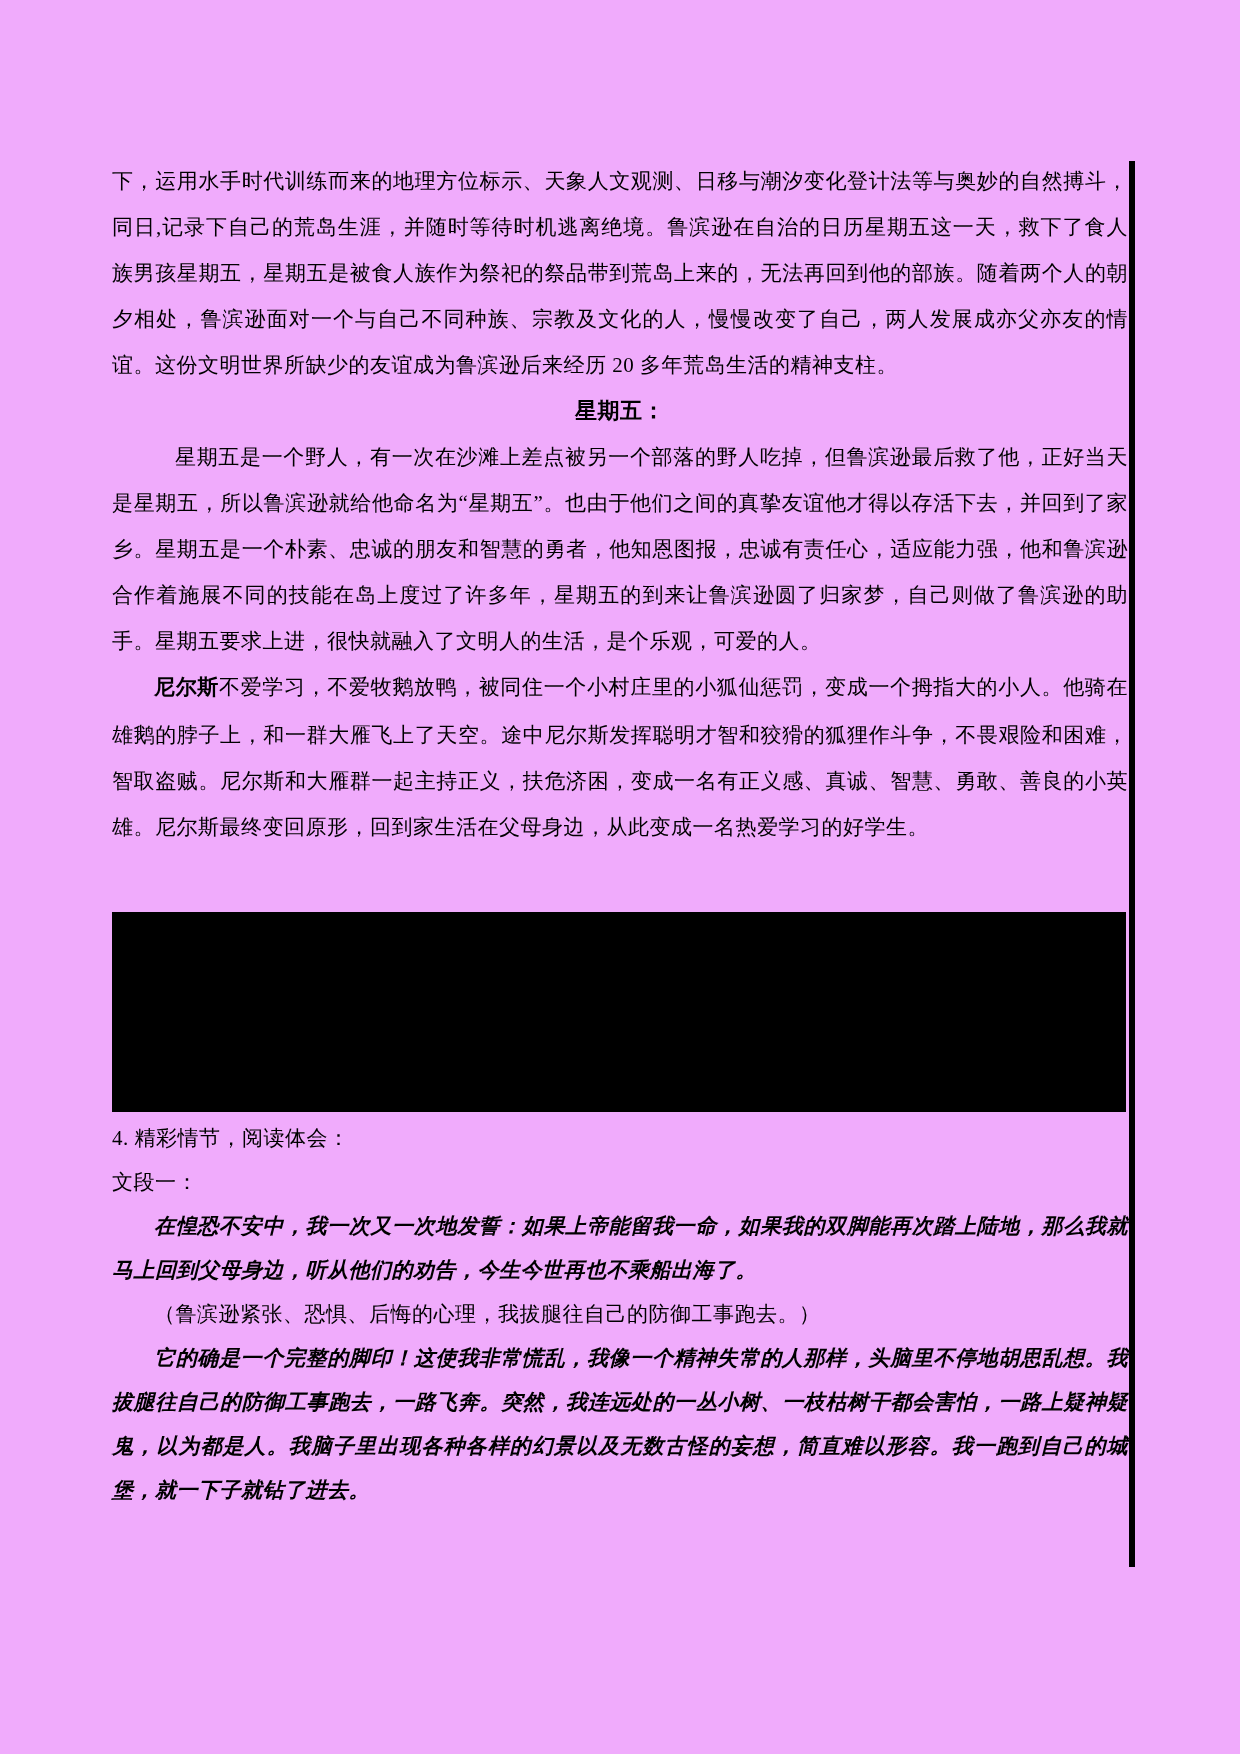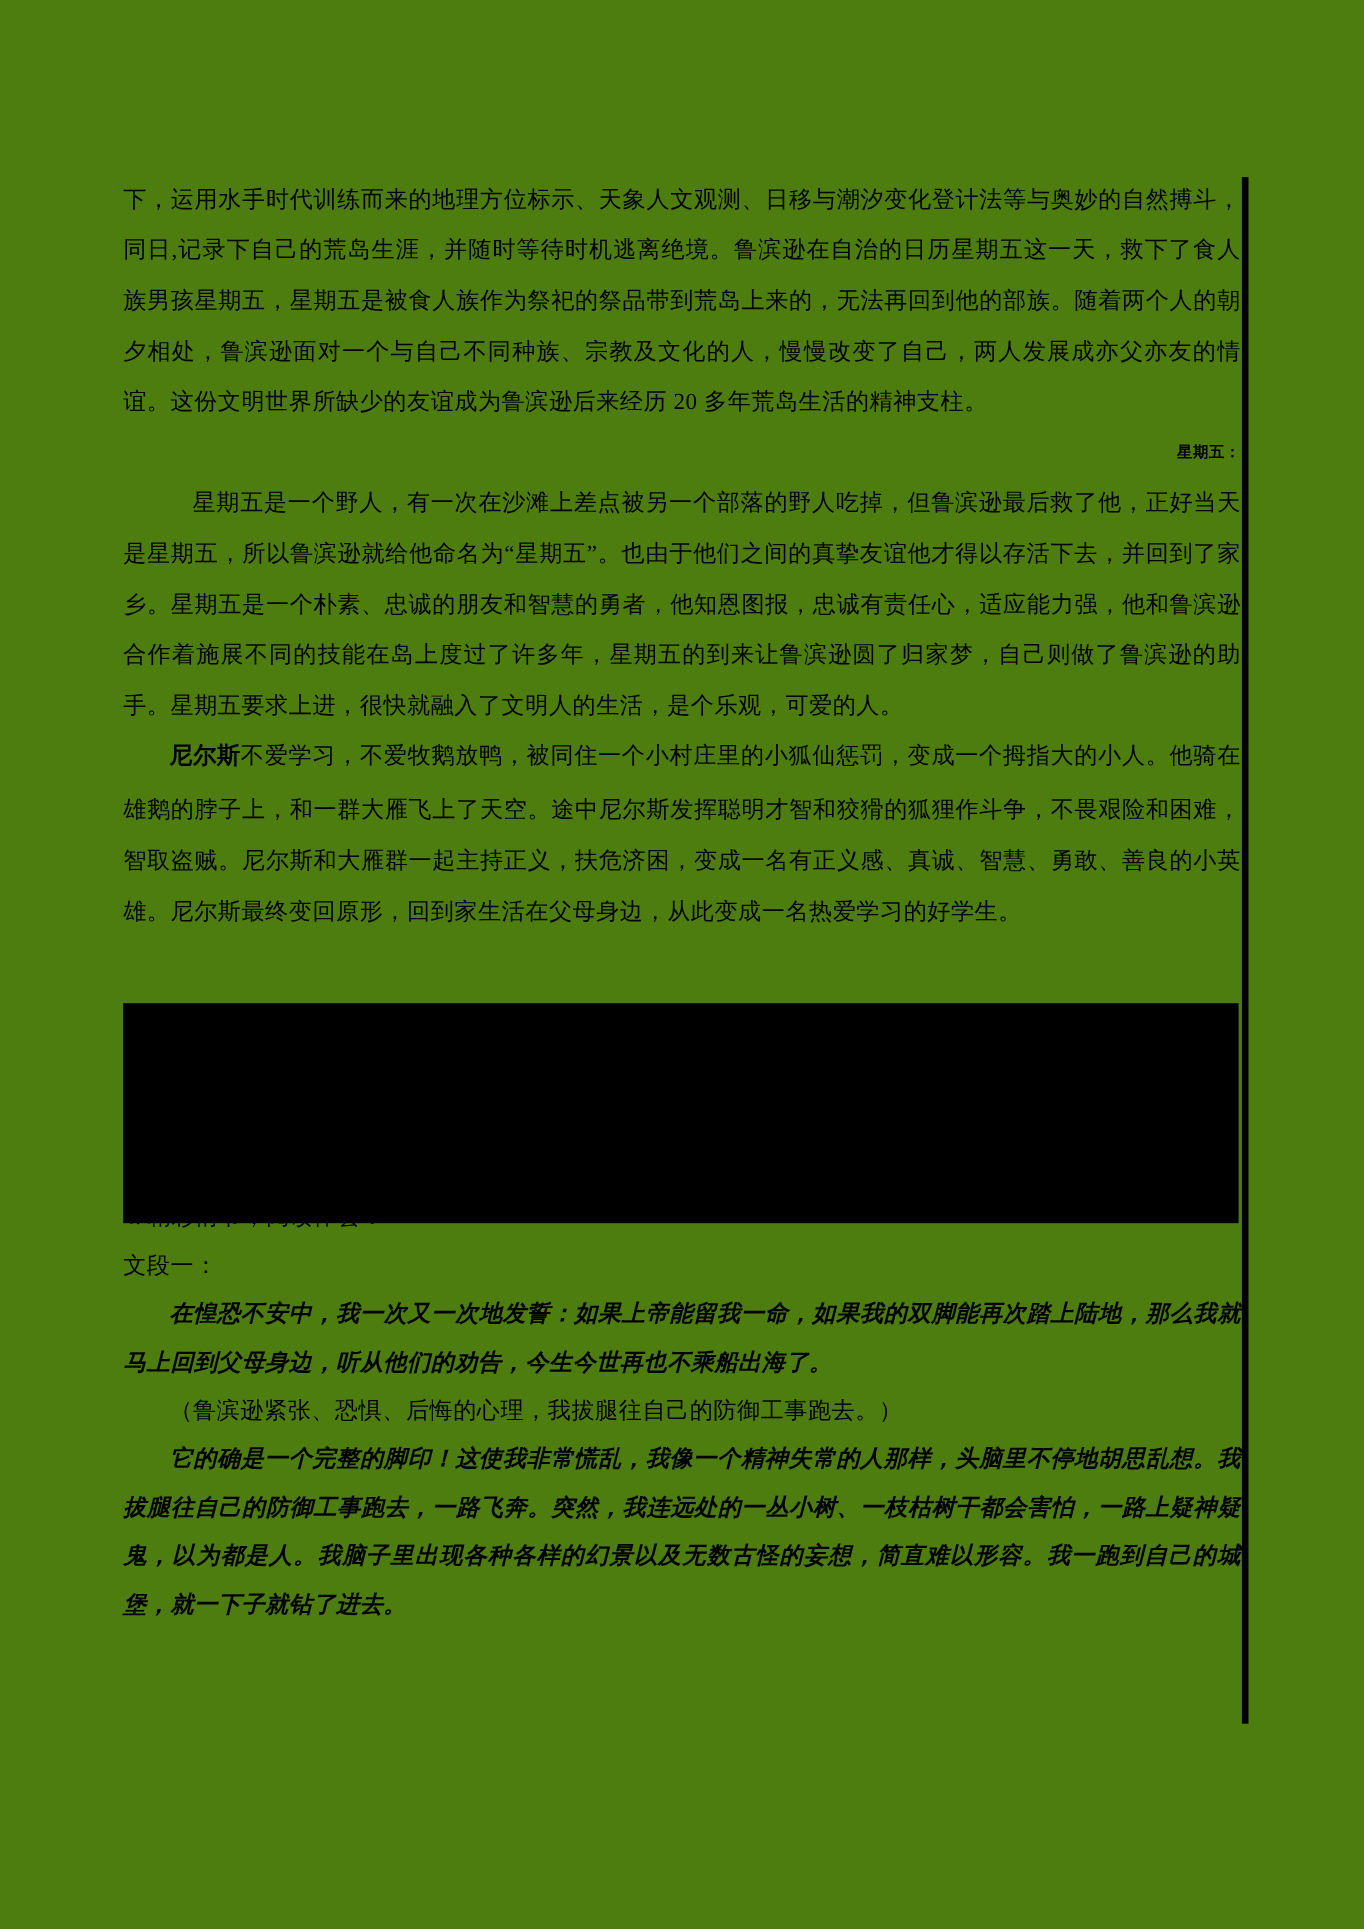--- a/index.html
+++ b/index.html
@@ -4,21 +4,21 @@
 <style>
   html, body {
     margin: 0;
     padding: 0;
     background: #ffffff;
   }
   .page {
     position: relative;
     width: 1240px;
     height: 1754px;
-    background: #4d7c0f;
+    background: #f0abfc;
     overflow: hidden;
     font-family: "Liberation Serif", "DejaVu Serif", serif;
     color: #000000;
   }
   
   .right-border {
     position: absolute;
     left: 1129px;
     top: 161px;
     width: 6px;
@@ -35,43 +35,43 @@
     line-height: 46px;
     text-align: justify;
     text-justify: inter-ideograph;
     letter-spacing: 0.5px;
   }
   .content-top p, .content-top h3 {
     margin: 0;
     padding: 0;
   }
   h3.doc-heading {
-    font-size: 14px;
+    font-size: 22px;
     line-height: 46px;
     font-weight: bold;
     font-family: "DejaVu Sans", "Liberation Sans", sans-serif;
-    text-align: right;
+    text-align: center;
   }
   .indent-2 { text-indent: 2em; }
   .indent-3 { text-indent: 3em; }
   .bold-lead { font-weight: bold; font-family: Liberation Mono, monospace; }
   
   .redaction {
     position: absolute;
     left: 112px;
     top: 912px;
     width: 1014px;
     height: 200px;
     background: #000000;
   }
   
   .content-bottom {
     position: absolute;
     left: 112px;
-    top: 1084px;
+    top: 1116px;
     width: 1016px;
     font-size: 21px;
     line-height: 44px;
     text-align: justify;
     text-justify: inter-ideograph;
     letter-spacing: 0.5px;
   }
   .content-bottom p { margin: 0; padding: 0; }
   .kai {
     font-style: italic;

